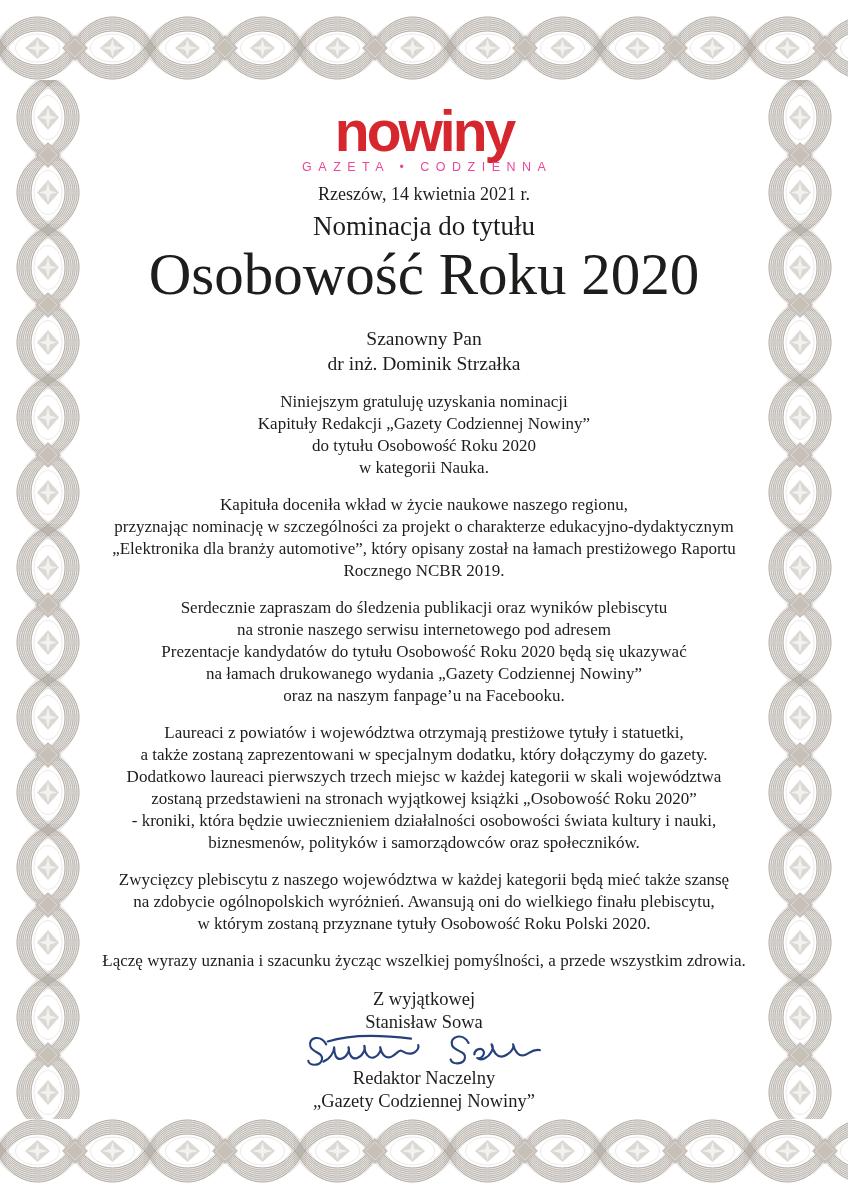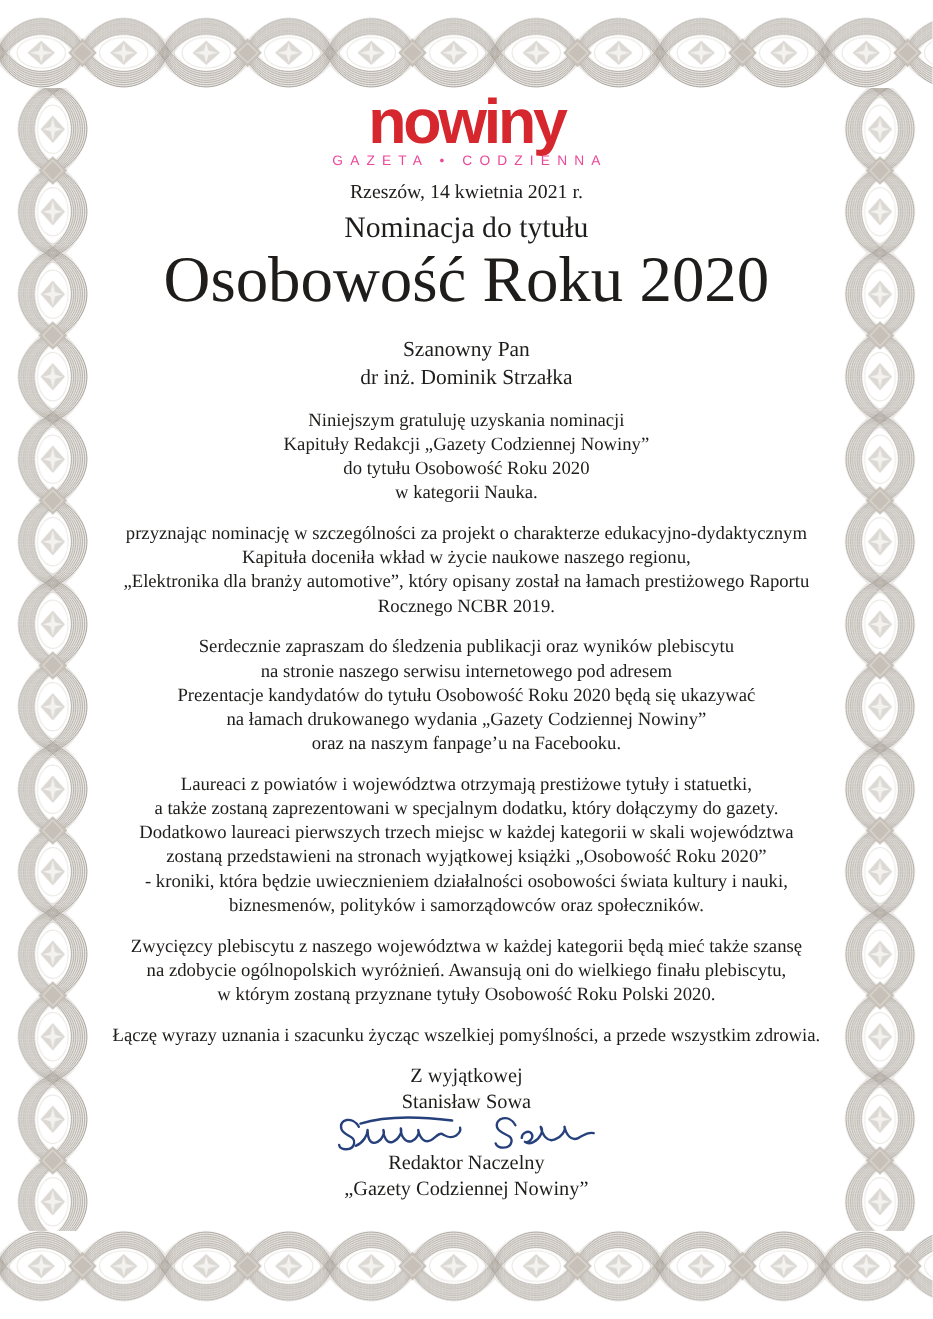--- a/index.html
+++ b/index.html
@@ -10,21 +10,21 @@
     overflow:hidden;
     font-family:"Liberation Serif", serif;
     color:#1e1d1b;
   }
   .border-svg{position:absolute;left:0;top:0;width:848px;height:1199px;}
   .content{
     position:absolute;left:0;top:0;right:0;
     padding:84px 84px 0 84px;
     text-align:center;
   }
-  .logo{line-height:1;}
+  .logo{line-height:1;margin-top:20px;}
   .logo-name{
     font-family:"Liberation Sans", sans-serif;
     font-weight:bold;
     font-size:57px;
     line-height:0.95;
     letter-spacing:-3px;
     color:#d7272e;
   }
   .logo-tagline{
     display:inline-block;
@@ -135,22 +135,22 @@
     </div>
 
     <div class="para">
         <div class="tline">Niniejszym gratuluję uzyskania nominacji</div>
         <div class="tline">Kapituły Redakcji „Gazety Codziennej Nowiny”</div>
         <div class="tline">do tytułu Osobowość Roku 2020</div>
         <div class="tline">w kategorii Nauka.</div>
       </div>
 
     <div class="para">
+        <div class="tline">Kapituła doceniła wkład w życie naukowe naszego regionu,</div>
         <div class="tline">przyznając nominację w szczególności za projekt o charakterze edukacyjno-dydaktycznym</div>
-        <div class="tline">Kapituła doceniła wkład w życie naukowe naszego regionu,</div>
         <div class="tline">„Elektronika dla branży automotive”, który opisany został na łamach prestiżowego Raportu</div>
         <div class="tline">Rocznego NCBR 2019.</div>
       </div>
 
     <div class="para">
       <div>
           <div class="tline">Serdecznie zapraszam do śledzenia publikacji oraz wyników plebiscytu</div>
           <div class="tline">na stronie naszego serwisu internetowego pod adresem</div>
         </div>
       <div>

